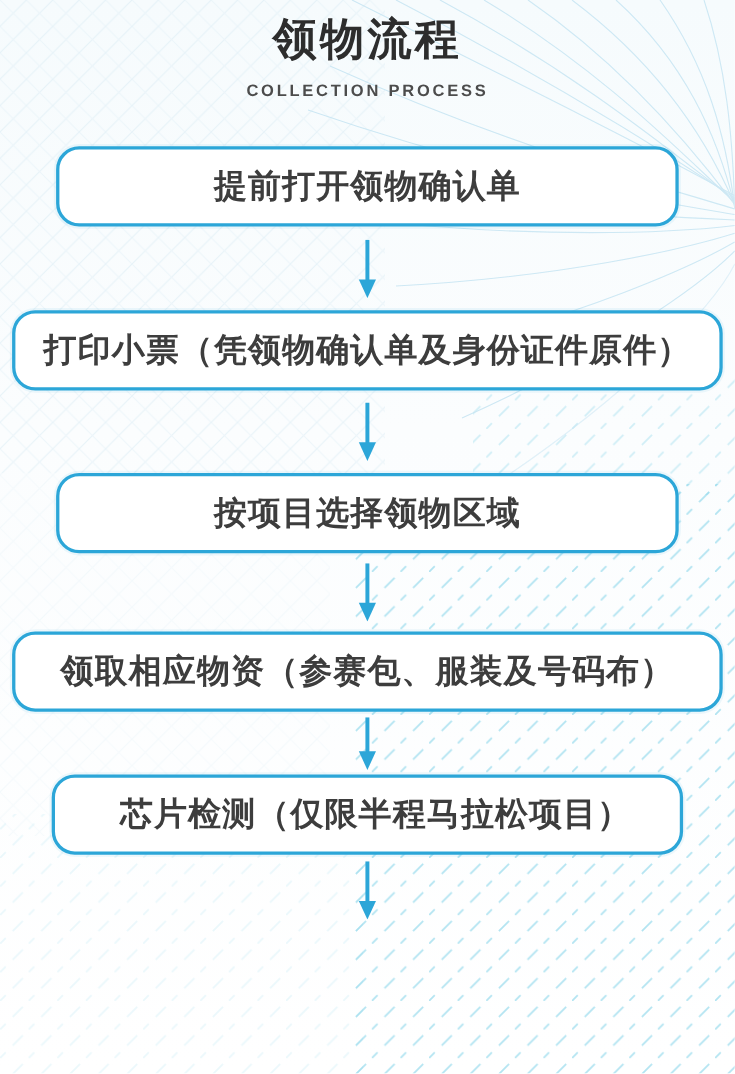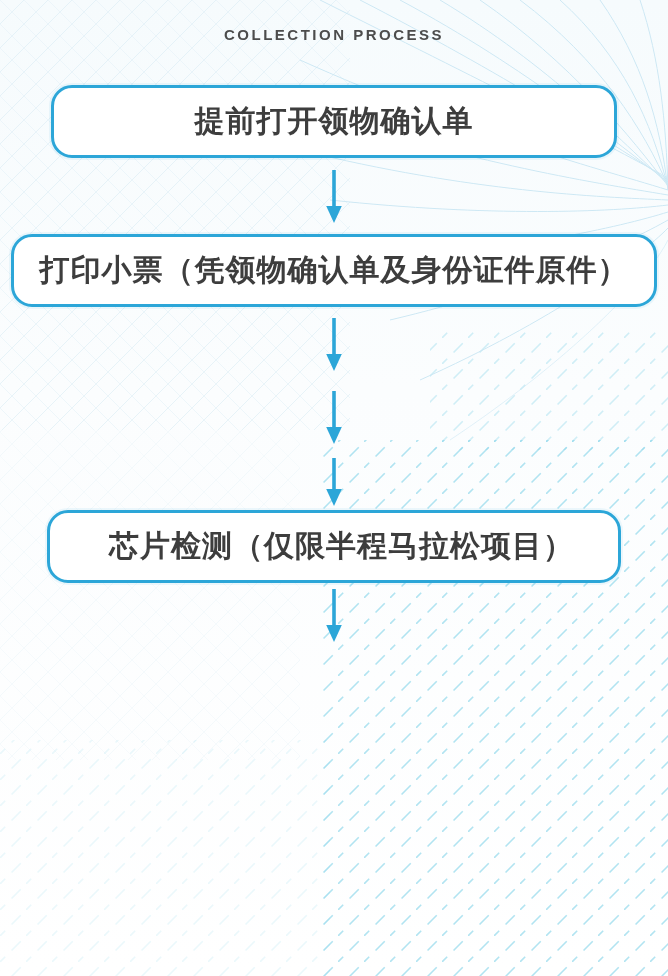--- a/index.html
+++ b/index.html
@@ -114,20 +114,21 @@
     <path d="M 360 260 C 510 252 620 227 668 212"></path>
     <path d="M 390 320 C 530 287 630 242 668 220"></path>
     <path d="M 420 380 C 550 322 640 257 668 228"></path>
     <path d="M 450 440 C 570 360 648 280 668 240" opacity="0.6"></path>
   </g>
 </svg>
 
 <div class="content">
 
   <div class="page-header">
+    <div class="page-title">领物流程</div>
     <div class="page-subtitle">COLLECTION PROCESS</div>
   </div>
 
   <div class="flow">
 
     <div class="step w-narrow">
       <span>提前打开领物确认单</span>
     </div>
 
     <div class="gap g1">
@@ -141,28 +142,34 @@
       <span>打印小票（凭领物确认单及身份证件原件）</span>
     </div>
 
     <div class="gap g2">
       <svg class="arrow-svg" width="18" height="53" viewBox="0 0 18 53">
         <line x1="9" y1="0" x2="9" y2="38" stroke="#2ca6d8" stroke-width="3.6"></line>
         <polygon points="1.2,36 16.8,36 9,53" fill="#2ca6d8"></polygon>
       </svg>
     </div>
 
+    <div class="step w-narrow">
+      <span>按项目选择领物区域</span>
+    </div>
 
     <div class="gap g3">
       <svg class="arrow-svg" width="18" height="53" viewBox="0 0 18 53">
         <line x1="9" y1="0" x2="9" y2="38" stroke="#2ca6d8" stroke-width="3.6"></line>
         <polygon points="1.2,36 16.8,36 9,53" fill="#2ca6d8"></polygon>
       </svg>
     </div>
 
+    <div class="step w-full">
+      <span>领取相应物资（参赛包、服装及号码布）</span>
+    </div>
 
     <div class="gap g4">
       <svg class="arrow-svg" width="18" height="48" viewBox="0 0 18 48">
         <line x1="9" y1="0" x2="9" y2="33" stroke="#2ca6d8" stroke-width="3.6"></line>
         <polygon points="1.2,31 16.8,31 9,48" fill="#2ca6d8"></polygon>
       </svg>
     </div>
 
     <div class="step w-mid">
       <span>芯片检测（仅限半程马拉松项目）</span>

